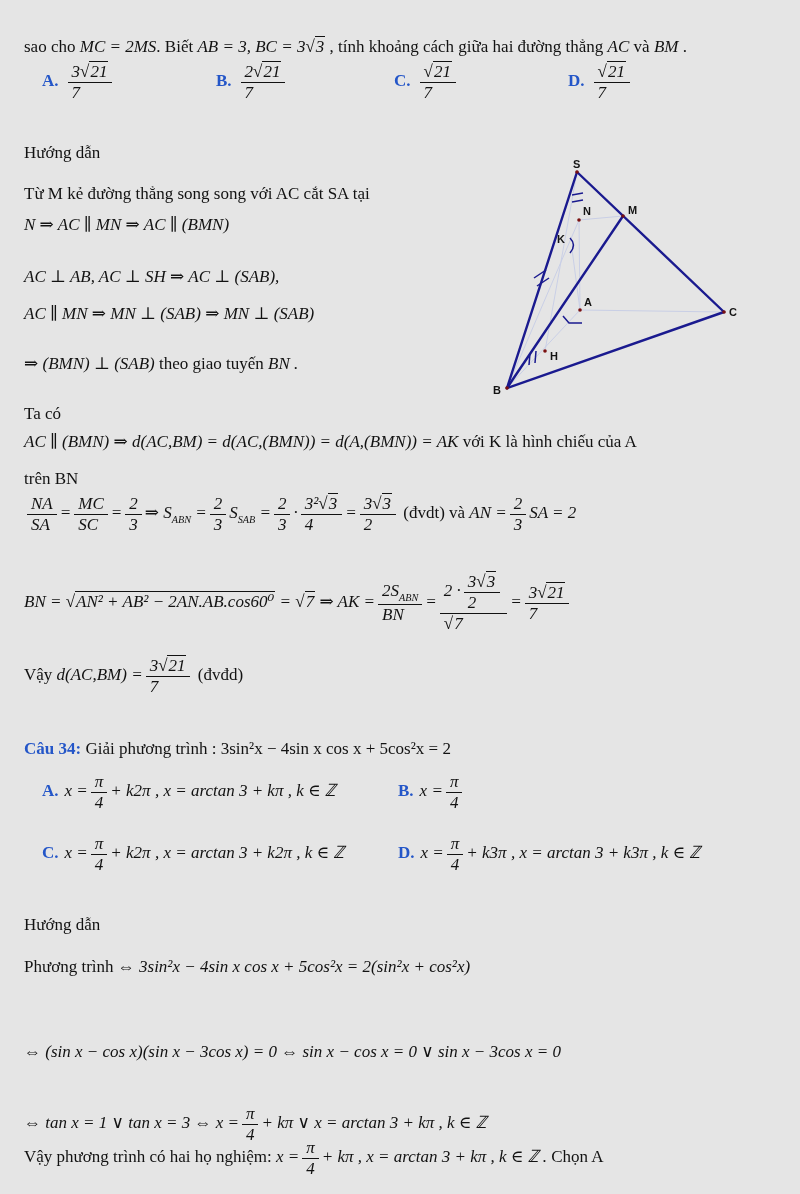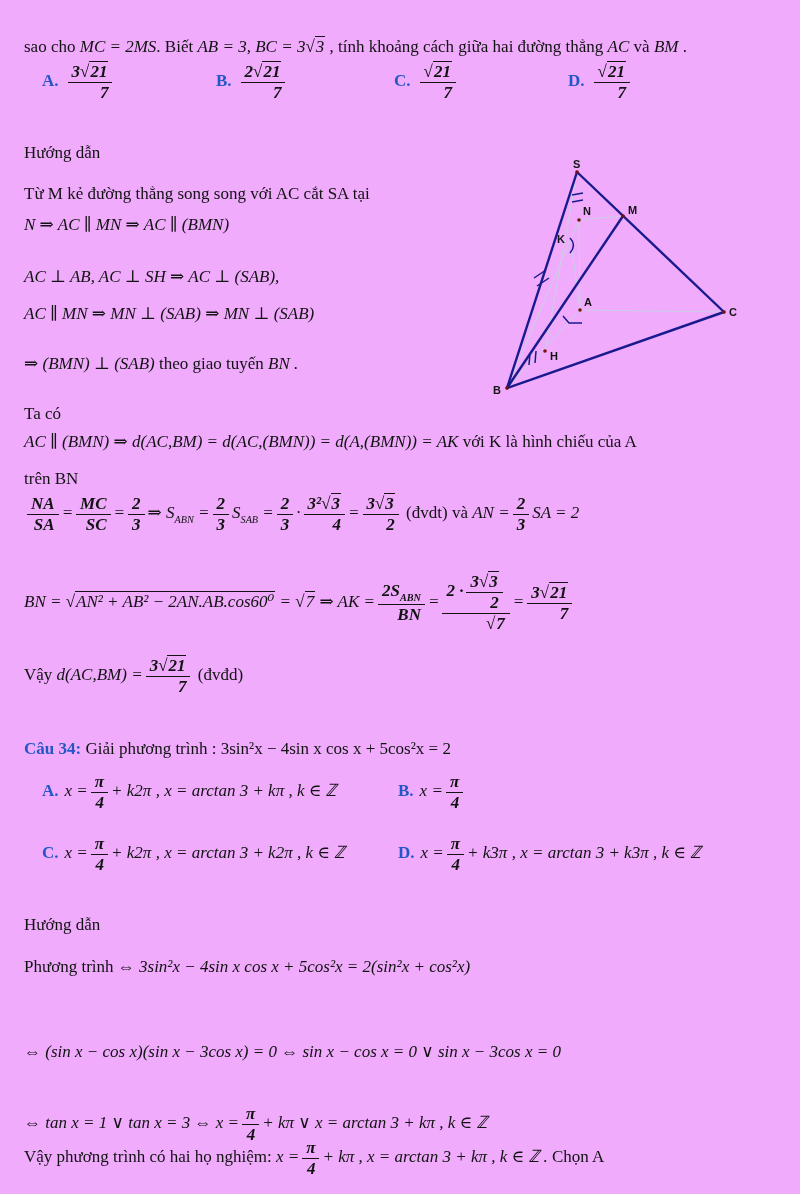--- a/index.html
+++ b/index.html
@@ -1,27 +1,27 @@
 <!DOCTYPE html>
 <html><head>
 <meta charset="utf-8">
 <style>
   html,body{margin:0;padding:0;}
   body{
     width:800px;height:1194px;position:relative;background:#ffffff;
     font-family:"Liberation Serif","DejaVu Serif",serif;color:#121212;
     font-size:17px;
   }
-  .page{position:absolute;inset:0;background:#f0abfc;overflow:hidden;}
+  .page{position:absolute;inset:0;background:#e5e5e5;overflow:hidden;}
   .ln{position:absolute;left:24px;white-space:nowrap;}
   .fm{font-style:italic;}
   .rm{font-style:normal;}
   .hd{font-weight:normal;}
   .blue{color:#2456c8;font-weight:bold;font-style:normal;}
-  .frac{display:inline-block;text-align:right;vertical-align:middle;margin:0 3px;line-height:1.18;font-weight:bold;}
+  .frac{display:inline-block;text-align:left;vertical-align:middle;margin:0 3px;line-height:1.18;}
   .fnum{display:block;border-bottom:1.2px solid #121212;padding:0 4px;}
   .fden{display:block;padding:0 4px;}
   .sq{white-space:nowrap;}
   .sgn{font-style:normal;}
   .sqb{border-top:1.2px solid #121212;padding:0 1px;}
   .sb{font-size:60%;font-style:italic;vertical-align:-0.45em;}
   .opt{position:absolute;white-space:nowrap;}
   .oletter{margin-right:6px;}
   svg text{font-family:"Liberation Sans","DejaVu Sans",sans-serif;font-weight:bold;font-size:11px;fill:#141414;}
 </style>

